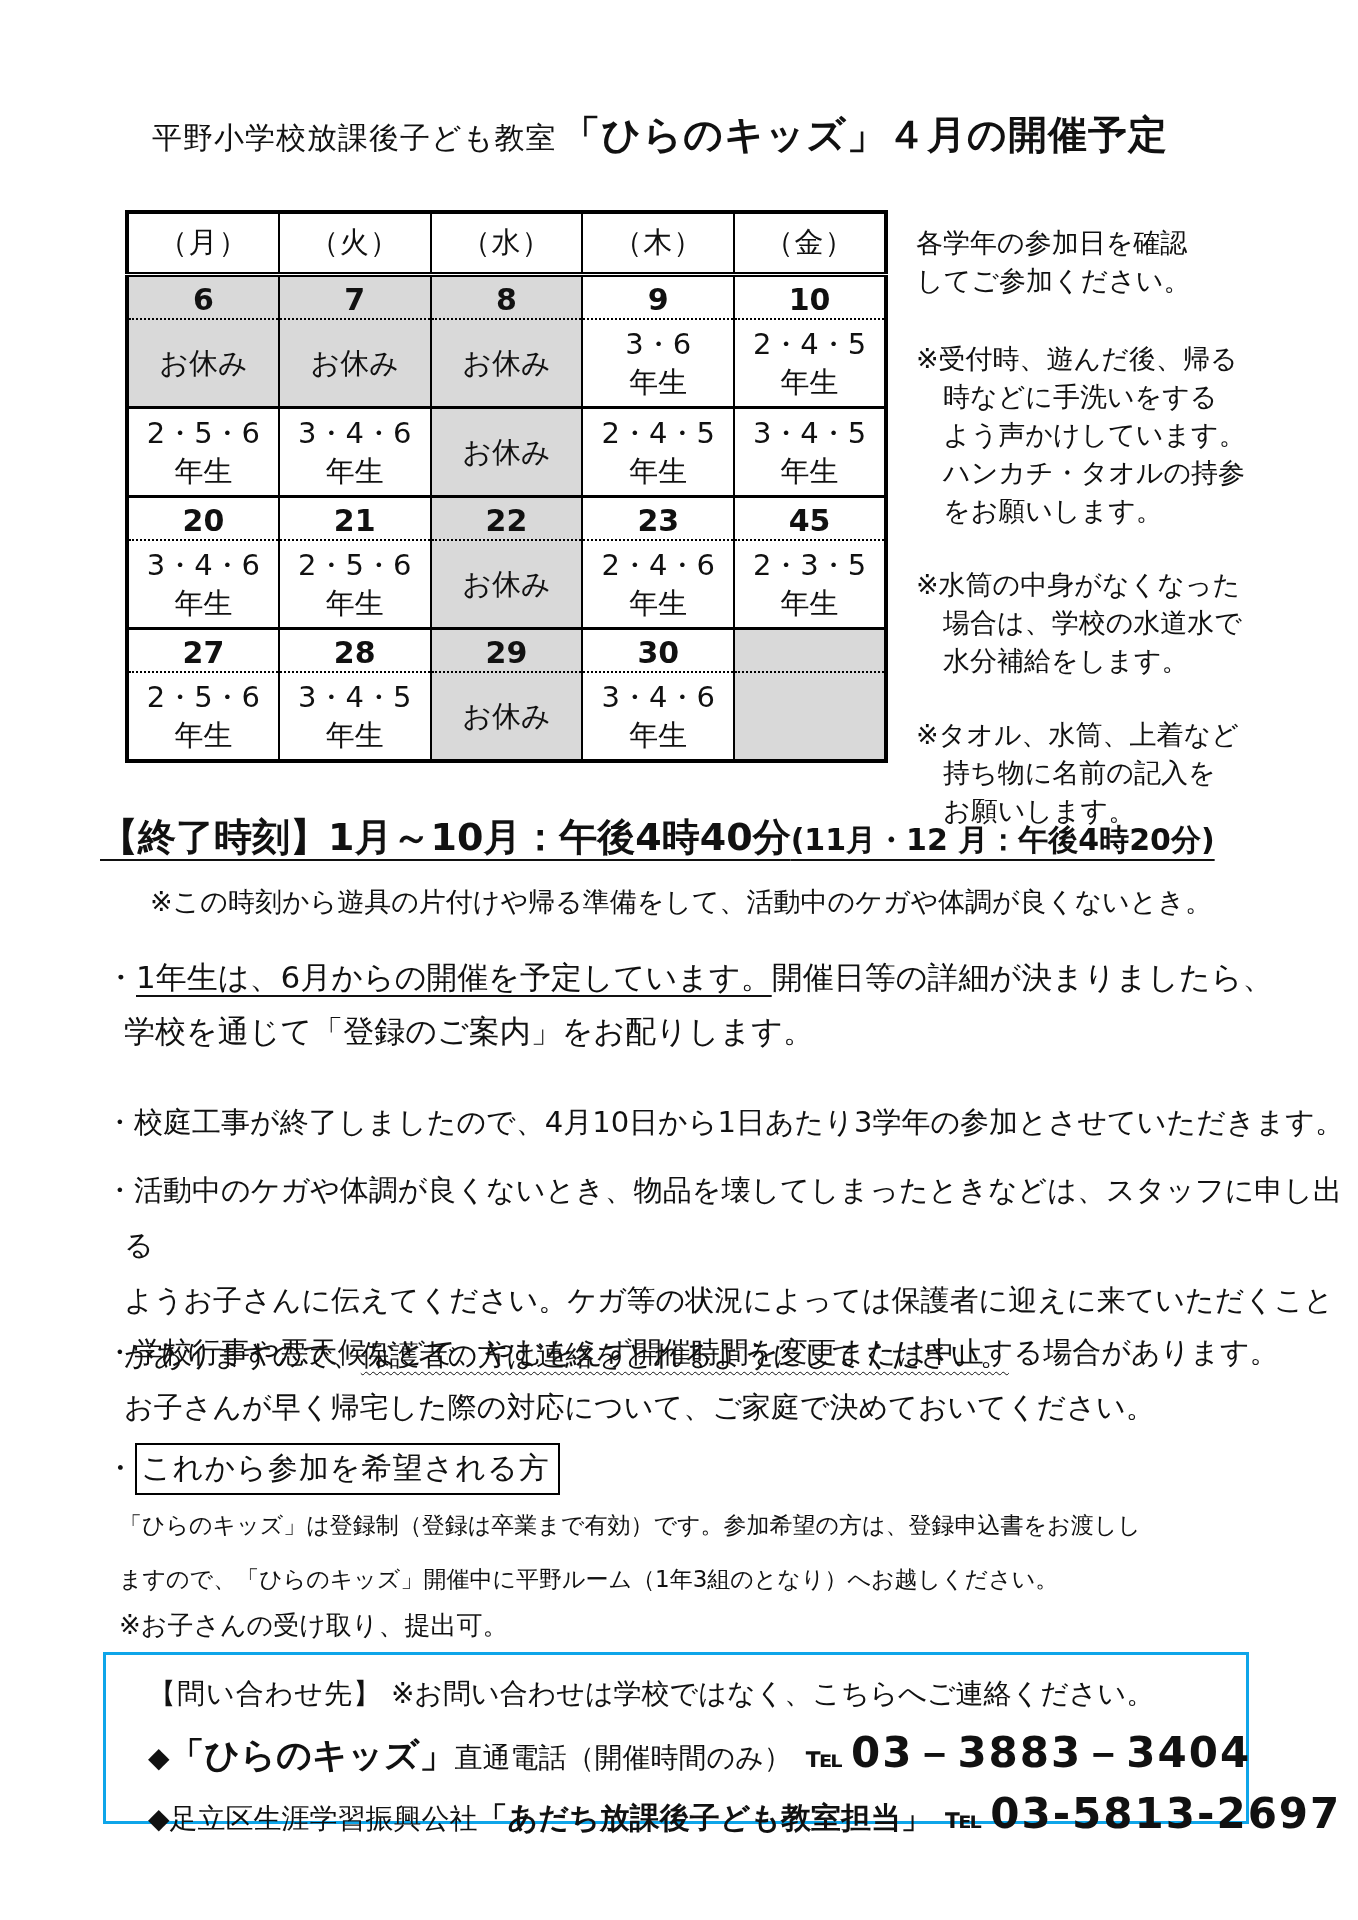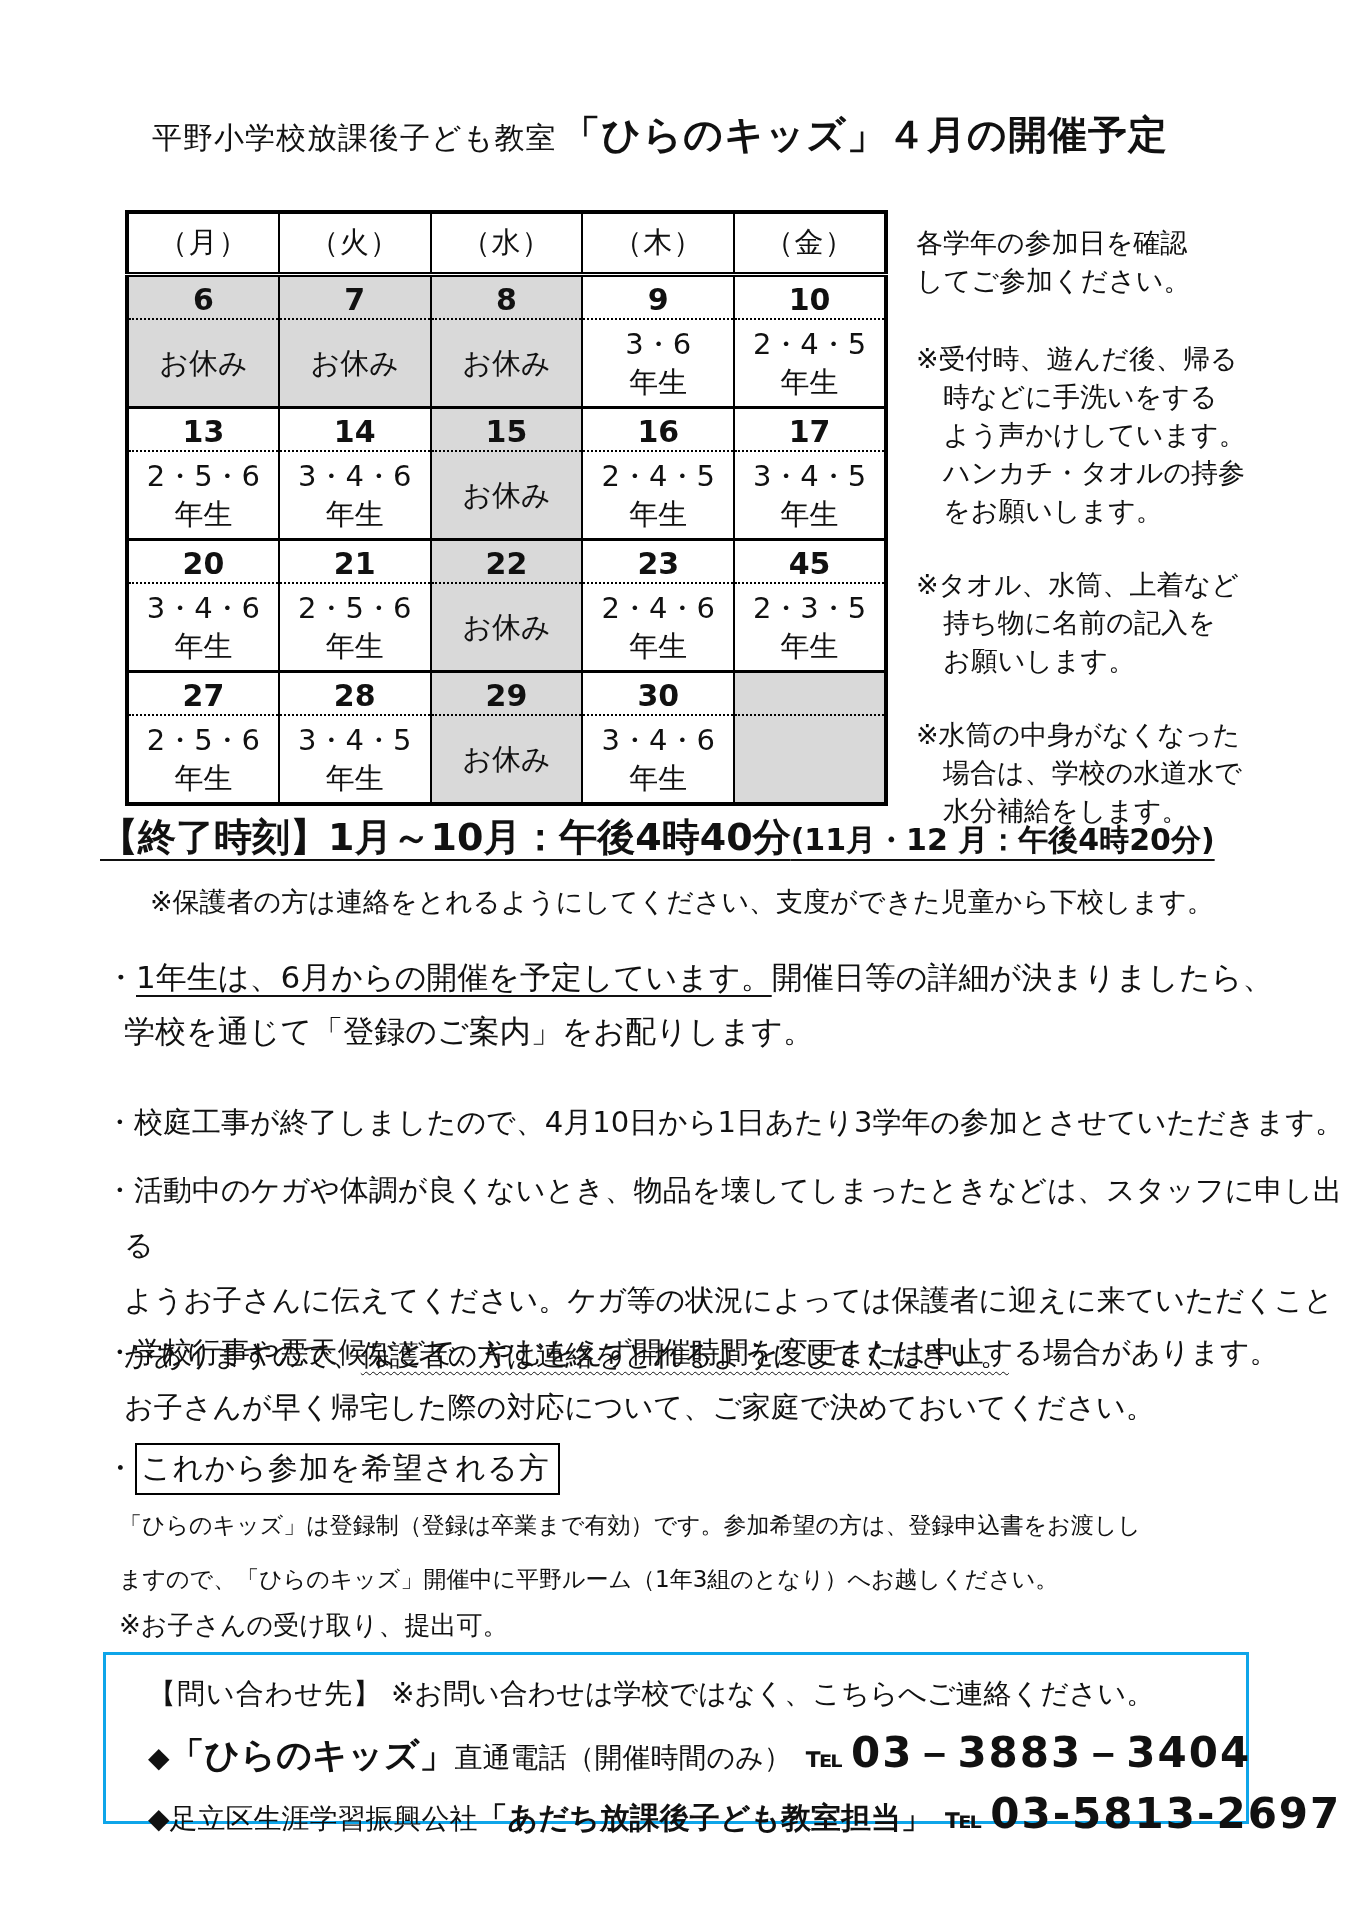--- a/index.html
+++ b/index.html
@@ -111,27 +111,20 @@
           </tr>
           <tr class="content-row">
             <td style="background: rgb(217, 217, 217);">お休み</td>
             <td style="background: rgb(217, 217, 217);">お休み</td>
             <td style="background: rgb(217, 217, 217);">お休み</td>
             <td>3・6
 年生</td>
             <td>2・4・5
 年生</td>
           </tr>
-          <tr class="date-row">
-            <td>13</td>
-            <td>14</td>
-            <td style="background: rgb(217, 217, 217);">15</td>
-            <td>16</td>
-            <td>17</td>
-          </tr>
           <tr class="content-row">
             <td>2・5・6
 年生</td>
             <td>3・4・6
 年生</td>
             <td style="background: rgb(217, 217, 217);">お休み</td>
             <td>2・4・5
 年生</td>
             <td>3・4・5
 年生</td>
@@ -174,33 +167,33 @@
         </tbody>
       </table>
     <div class="side-notes">
       <p class="intro">各学年の参加日を確認
 してご参加ください。</p>
       <p class="note">※受付時、遊んだ後、帰る
 時などに手洗いをする
 よう声かけしています。
 ハンカチ・タオルの持参
 をお願いします。</p>
+      <p class="note">※水筒の中身がなくなった
+場合は、学校の水道水で
+水分補給をします。</p>
       <p class="note">※タオル、水筒、上着など
 持ち物に名前の記入を
 お願いします。</p>
-      <p class="note">※水筒の中身がなくなった
-場合は、学校の水道水で
-水分補給をします。</p>
     </div>
   </div>
 
   <div class="endtime">
     <span class="endtime-main">【終了時刻】1月～10月：午後4時40分</span><span class="endtime-paren">(11月・12 月：午後4時20分)</span>
   </div>
-  <div class="endtime-note">※保護者の方は連絡をとれるようにしてください、支度ができた児童から下校します。</div>
+  <div class="endtime-note">※この時刻から遊具の片付けや帰る準備をして、活動中のケガや体調が良くないとき。</div>
 
   <div class="bullet" id="bullet1"><span class="seg">・</span><span class="seg u-solid">1年生は、6月からの開催を予定しています。</span><span class="seg">開催日等の詳細が決まりましたら、
 学校を通じて「登録のご案内」をお配りします。</span></div>
 
   <div class="bullet" id="bullet2"><span class="seg">・</span><span class="seg">校庭工事が終了しましたので、4月10日から1日あたり3学年の参加とさせていただきます。</span></div>
 
   <div class="bullet" id="bullet3"><span class="seg">・</span><span class="seg">活動中のケガや体調が良くないとき、物品を壊してしまったときなどは、スタッフに申し出る
 ようお子さんに伝えてください。ケガ等の状況によっては保護者に迎えに来ていただくこと
 がありますので、</span><span class="seg u-wavy">保護者の方は連絡をとれるようにしてください。</span></div>
 

